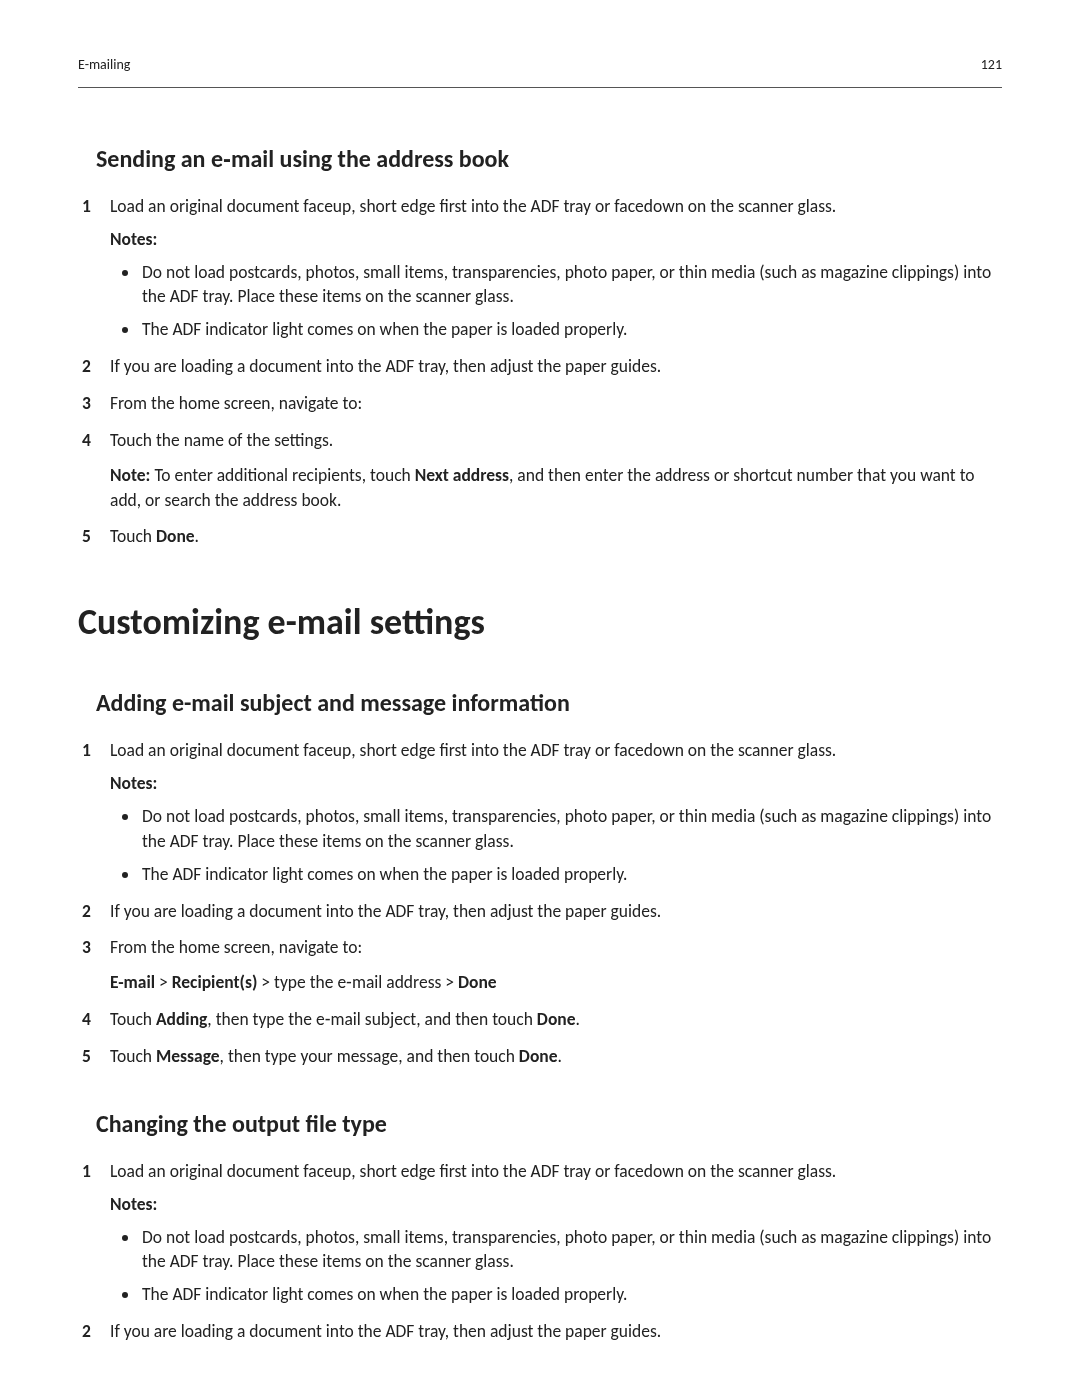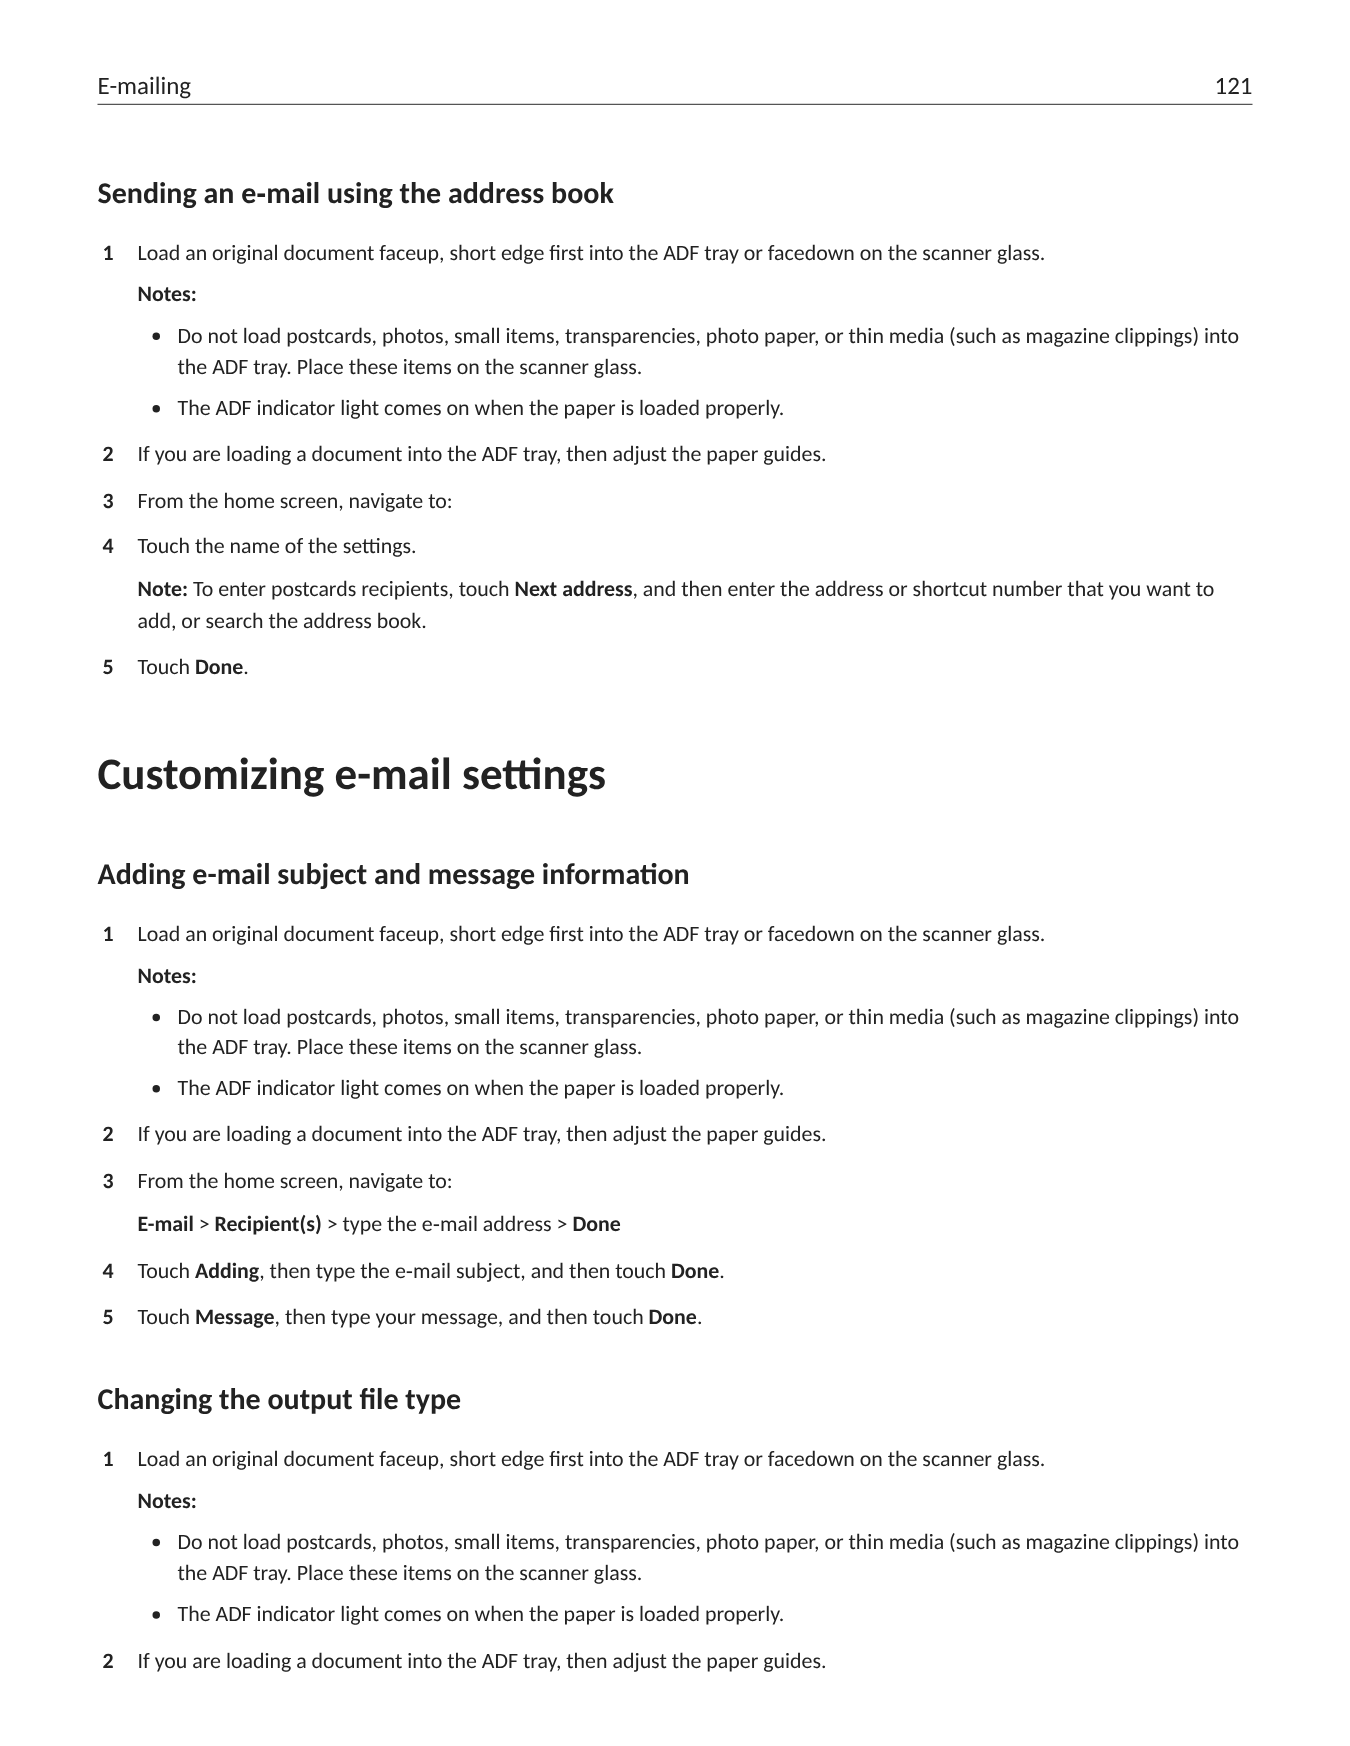--- a/index.html
+++ b/index.html
@@ -11,29 +11,30 @@
       margin: 0 auto;
       padding: 55px 78px 60px 78px;
       font-size: 17.5px;
       line-height: 1.42;
     }
     .page-header {
       display: flex;
       justify-content: space-between;
       align-items: baseline;
       border-bottom: 1px solid #555;
-      padding-bottom: 0;
+      padding-bottom: 12px;
       margin-bottom: 54px;
-      font-size: 20px;
+      font-size: 14px;
     }
     h2.sec-title {
       font-size: 24px;
       font-weight: 700;
       margin-top: 6px;
       margin-bottom: 18px;
+      margin-left: 18px;
     }
     h1.big-title {
       font-size: 36px;
       font-weight: 700;
       margin-top: 48px;
       margin-bottom: 38px;
     }
     ol.steps {
       list-style: none;
       counter-reset: step;
@@ -119,21 +120,21 @@
       <li>The ADF indicator light comes on when the paper is loaded properly.</li>
     </ul>
   </li>
   <li><span>If you are loading a document into the ADF tray, then adjust the paper guides.</span></li>
   <li>
     <span>From the home screen, navigate to:</span>
   </li>
   <li>
     <span>Touch the name of the settings.</span>
     <div class="note-block">
-      <b>Note:</b><span> To enter postcards recipients, touch </span><b>Next address</b><span>, and then enter the address or shortcut number that you want to add, or search the address book.</span>
+      <b>Note:</b><span> To enter additional recipients, touch </span><b>Next address</b><span>, and then enter the address or shortcut number that you want to add, or search the address book.</span>
     </div>
   </li>
   <li>
     <span>Touch </span><b>Done</b><span>.</span>
   </li>
 </ol>
 
 <h1 class="big-title">Customizing e-mail settings</h1>
 
 <h2 class="sec-title">Adding e-mail subject and message information</h2>

